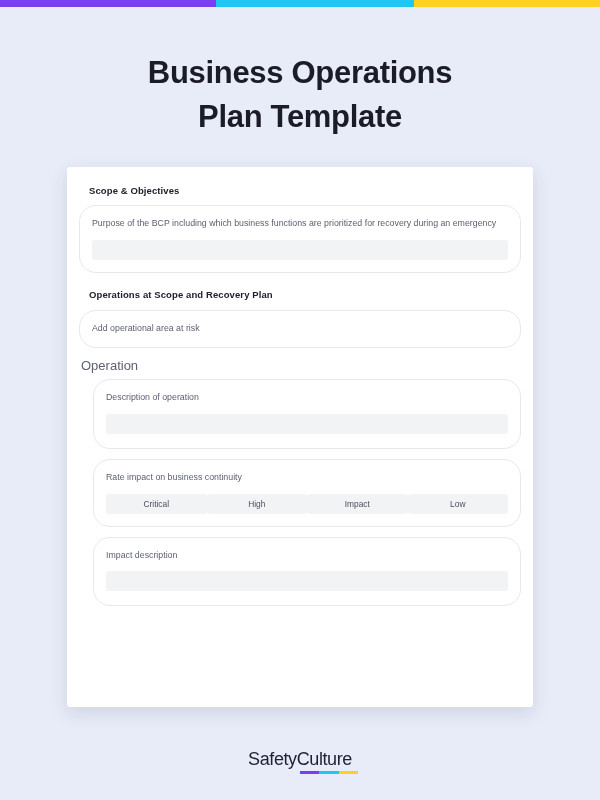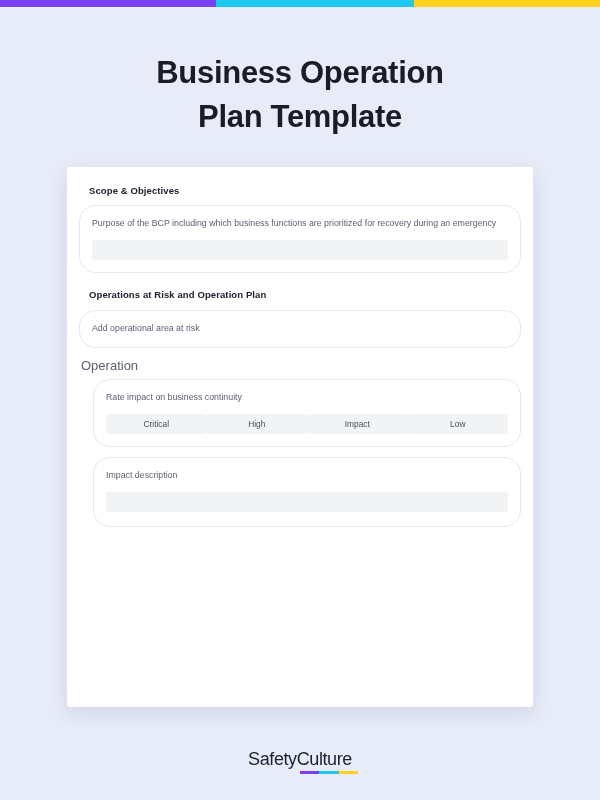--- a/index.html
+++ b/index.html
@@ -146,45 +146,49 @@
 </head>
 <body>
 
 <div class="top-bar">
   <div class="seg seg-purple" style="background:#7b3ff2"></div>
   <div class="seg seg-cyan" style="background:#1fc8f0"></div>
   <div class="seg seg-yellow" style="background:#ffd21e"></div>
 </div>
 
 <h1 class="page-title">
-  <span class="line">Business Operation</span>
+  <span class="line">Business Operations</span>
   <span class="line">Plan Template</span>
 </h1>
 
 <div class="doc-wrap">
   <div class="doc-card">
 
     <div class="section-title">Scope &amp; Objectives</div>
 
     <div class="field-card">
       <div class="field-label">Purpose of the BCP including which business functions are prioritized for recovery during an emergency</div>
       <div class="input-blank"></div>
     </div>
 
-    <div class="section-title second">Operations at Risk and Operation Plan</div>
+    <div class="section-title second">Operations at Scope and Recovery Plan</div>
 
     <div class="field-card">
       <div class="field-label nomargin">Add operational area at risk</div>
     </div>
 
     <div class="subgroup-label">Operation</div>
 
     <div class="indent">
 
 
+      <div class="field-card tall">
+        <div class="field-label">Description of operation</div>
+        <div class="input-blank"></div>
+      </div>
 
       <div class="field-card">
         <div class="field-label nomargin">Rate impact on business continuity</div>
         <div class="choice-row">
           <div class="choice">Critical</div>
           <div class="choice">High</div>
           <div class="choice">Impact</div>
           <div class="choice">Low</div>
         </div>
       </div>

